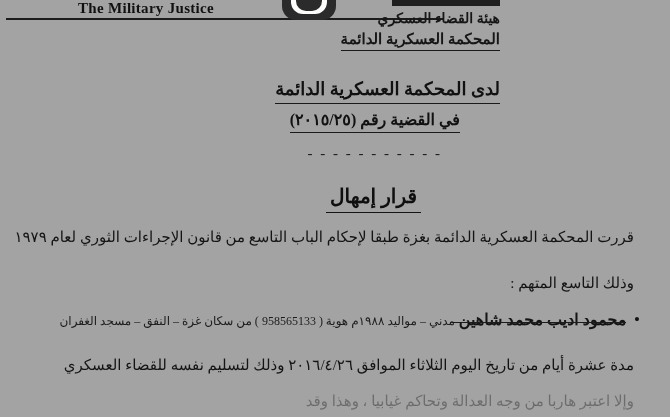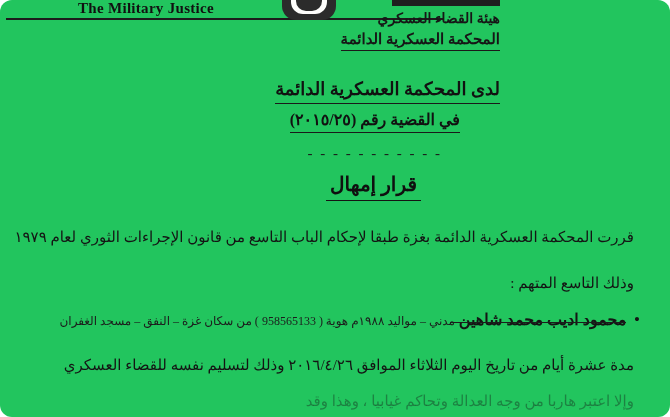--- a/index.html
+++ b/index.html
@@ -12,22 +12,21 @@
     background: #ffffff;
     font-family: "Liberation Serif", serif;
     color: #1a1a1a;
     overflow: hidden;
     position: relative;
   }
 
   .page {
     position: absolute;
     inset: 0;
-    background: #22c55e;
-    border-radius: 12px;
+    background: #a3a3a3;
   }
 
   
   .header-en {
     position: absolute;
     left: 78px;
     top: 0px;
     font-family: "Liberation Serif", serif;
     font-weight: bold;
     font-size: 15px;
@@ -164,21 +163,21 @@
     font-size: 15px;
     letter-spacing: 2px;
     color: #1a1a1a;
     white-space: nowrap;
   }
 
   
   .decision-title {
     position: absolute;
     right: 253px;
-    top: 172px;
+    top: 184px;
     font-size: 20px;
     font-weight: bold;
     letter-spacing: 2px;
     direction: rtl;
     color: #0f0f0f;
     white-space: nowrap;
     margin-left: 8px;
   }
   .decision-title:after {
     content: "";

